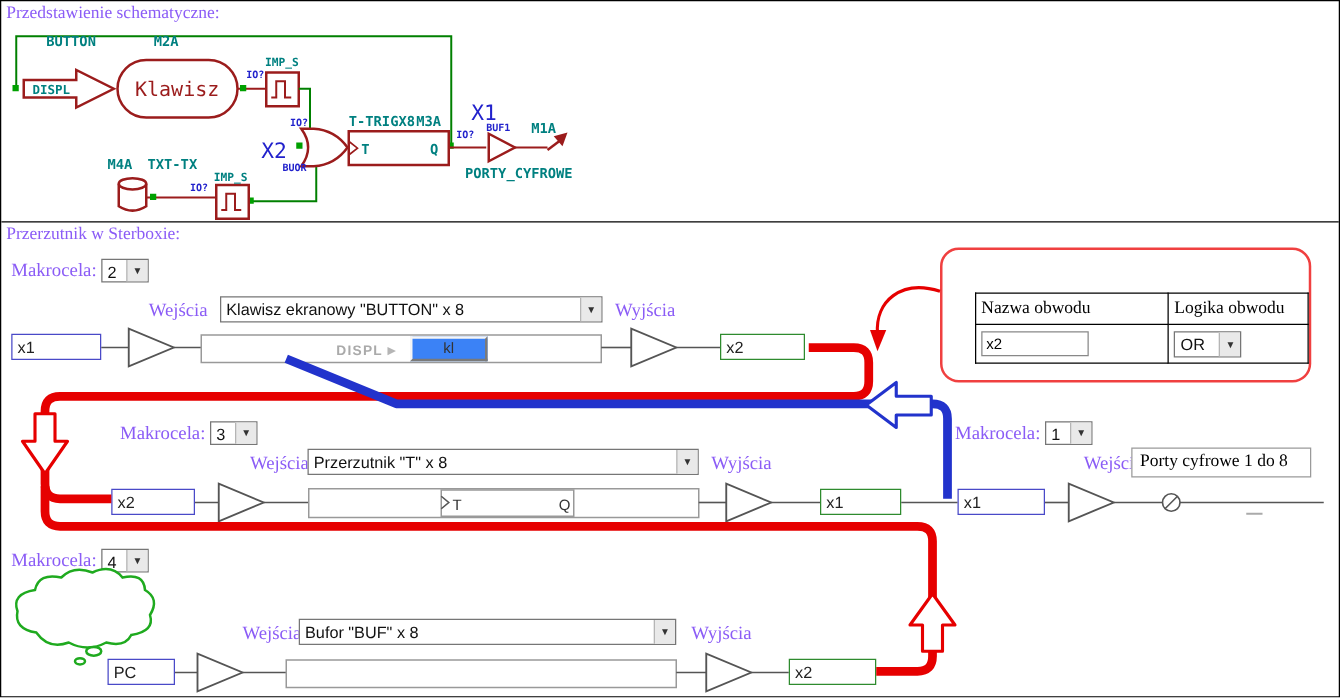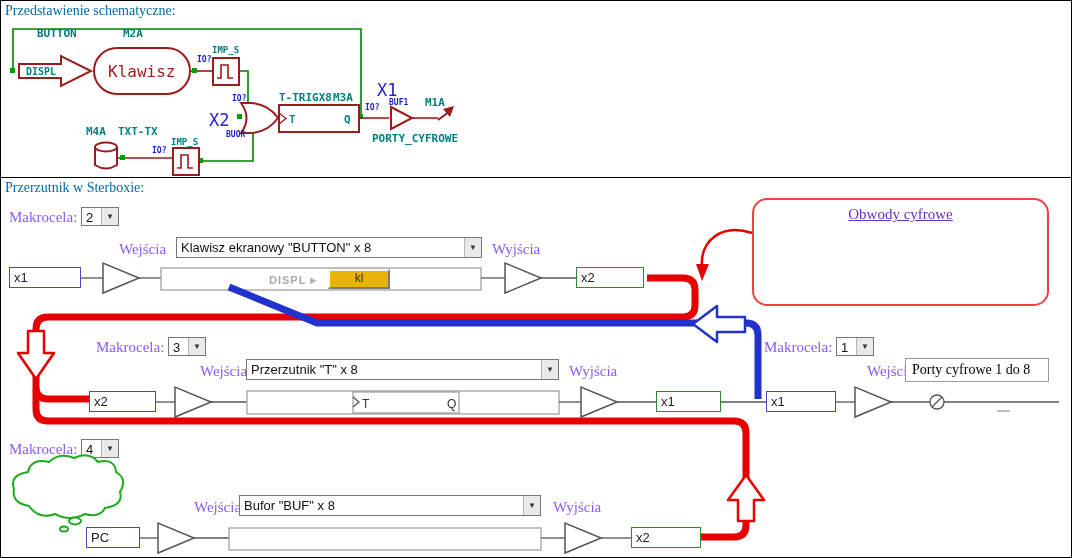--- a/index.html
+++ b/index.html
@@ -1,32 +1,32 @@
 <!DOCTYPE html>
 <html><head>
 <meta charset="utf-8">
 <style>
   html,body{margin:0;padding:0;background:#fff;}
   .stage{position:relative;width:1072px;height:558px;background:#fff;border:1px solid #000;
          box-sizing:border-box;font-family:"Liberation Serif",serif;overflow:hidden;}
   .divider{position:absolute;left:0;top:176px;width:1072px;height:1px;background:#000;}
-  .title{position:absolute;font:14px "Liberation Serif",serif;color:#0369a1;white-space:nowrap;}
+  .title{position:absolute;font:14px "Liberation Serif",serif;color:#8b5cf6;white-space:nowrap;}
   .lbl{position:absolute;font:15px "Liberation Serif",serif;color:#8b5cf6;white-space:nowrap;}
   .iobox{position:absolute;background:#fff;box-sizing:border-box;height:21px;
          font:13px "Liberation Sans",sans-serif;color:#222;padding:2px 0 0 4px;}
   .iobox.blue{border:1px solid #4949c8;}
   .iobox.green{border:1px solid #2e8b2e;}
   .pbox{position:absolute;background:#fff;box-sizing:border-box;border:1px solid #9a9a9a;
         font:14px "Liberation Serif",serif;color:#000;padding:3px 0 0 6px;}
   .select{display:flex;align-items:stretch;background:#fff;border:1px solid #767676;
           box-sizing:border-box;height:21px;font:13px "Liberation Sans",sans-serif;color:#111;cursor:pointer;}
   .sel-text{flex:1;padding:2px 2px 0 4px;white-space:nowrap;overflow:hidden;}
   .sel-btn{width:16px;background:#e9e9e9;border-left:1px solid #b5b5b5;display:flex;
            align-items:center;justify-content:center;font-size:8px;color:#333;}
-  .kl-btn{position:absolute;box-sizing:border-box;background:#eab308;
+  .kl-btn{position:absolute;box-sizing:border-box;background:#3b82f6;
           border:2px solid;border-color:#f6f6f6 #7a7a7a #7a7a7a #f6f6f6;
           font:12px "Liberation Sans",sans-serif;color:#333;text-align:center;cursor:pointer;}
   .ghost{position:absolute;font:bold 11px "Liberation Sans",sans-serif;color:#aaa;letter-spacing:1px;white-space:nowrap;}
   .ghost .mk{color:#b5b5b5;font-size:12px;letter-spacing:0;}
   .panel{position:absolute;border:2px solid #f04040;border-radius:15px;box-sizing:border-box;background:transparent;}
   .panel-title{position:absolute;left:0;top:6px;width:100%;text-align:center;
                font:15px "Liberation Serif",serif;color:#6432c8;text-decoration:underline;cursor:pointer;}
   table.obwody{position:absolute;left:26px;top:34px;border-collapse:collapse;background:#fff;}
   .obwody th,.obwody td{border:1px solid #000;font:14px "Liberation Serif",serif;font-weight:normal;
                         text-align:left;padding:2px 4px;background:#fff;}
@@ -91,21 +91,39 @@
 
   <div class="iobox blue" style="left:8px;top:266px;width:72px;">x1</div>
   <div class="ghost" style="left:268px;top:272px;">
     <span>DISPL</span>
     <span class="mk">▸</span>
   </div>
   <div class="kl-btn" style="left:327px;top:268px;width:62px;height:20px;">kl</div>
   <div class="iobox green" style="left:575px;top:266px;width:68px;">x2</div>
 
   <div class="panel" style="left:751px;top:197px;width:297px;height:108px;">
-    <div class="panel-title">Obwody cyfrowe</div>
+    <table class="obwody">
+      <tbody>
+          <tr>
+        <th style="width:152px;">Nazwa obwodu</th>
+        <th style="width:108px;">Logika obwodu</th>
+      </tr>
+      <tr>
+        <td>
+          <input class="tbl-input" value="x2" style="">
+        </td>
+        <td>
+          <div class="select sel-or">
+            <span class="sel-text">OR</span>
+            <span class="sel-btn">▼</span>
+          </div>
+        </td>
+      </tr>
+    </tbody>
+      </table>
   </div>
 
   <div class="lbl" style="left:95px;top:338px;">Makrocela:</div>
   <div class="select" style="position:absolute;left:167px;top:336px;width:38px;height:19px;">
     <span class="sel-text">3</span>
     <span class="sel-btn">▼</span>
   </div>
   <div class="lbl" style="left:199px;top:362px;">Wejścia</div>
   <div class="select" style="position:absolute;left:245px;top:358px;width:313px;">
     <span class="sel-text">Przerzutnik "T" x 8</span>

